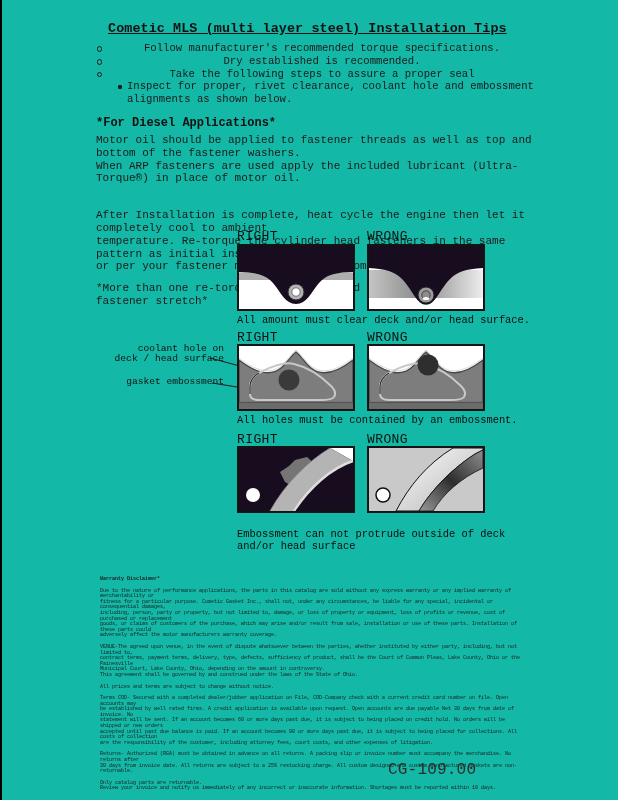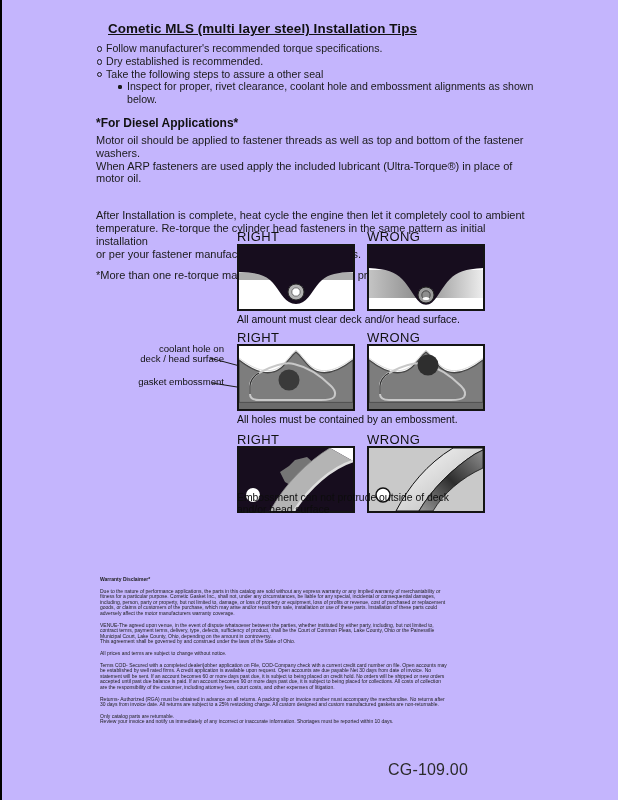--- a/index.html
+++ b/index.html
@@ -1,25 +1,25 @@
 <!DOCTYPE html>
 <html><head>
 <meta charset="utf-8">
 <style>
   html,body{margin:0;padding:0;background:#ffffff;}
-  .page{position:relative;width:618px;height:800px;background:#c4b5fd;overflow:hidden;
-        font-family:Liberation Sans, sans-serif;color:#1a1a1a;}
+  .page{position:relative;width:618px;height:800px;background:#14b8a6;overflow:hidden;
+        font-family:Liberation Mono, monospace;color:#1a1a1a;}
   .left-rule{position:absolute;left:0;top:0;width:2px;height:800px;background:#000;}
 
   
   .content{position:absolute;left:96px;top:21px;width:442px;}
   .title{font-size:13.4px;font-weight:bold;text-decoration:underline;margin:0 0 0 12px;
          letter-spacing:.1px;line-height:16px;color:#111;}
   ul.bullets{list-style:none;margin:5px 0 0 0;padding:0;font-size:10.6px;line-height:12.8px;}
-  li.b{position:relative;padding-left:10px;}
+  li.b{position:relative;padding-left:10px;text-align:center;}
   li.b .dot{position:absolute;left:1px;top:4.4px;width:3.4px;height:3.4px;border:1px solid #1a1a1a;
             border-radius:50%;}
   li.sb{position:relative;padding-left:31px;}
   li.sb .dot2{position:absolute;left:22px;top:4.8px;width:3.8px;height:3.8px;background:#1a1a1a;
             border-radius:50%;}
   .diesel-h{margin:10px 0 0 0;font-size:12px;font-weight:bold;line-height:14px;color:#111;}
   p.body{margin:4px 0 0 0;font-size:11px;line-height:12.8px;white-space:pre-line;}
   p.body.sp{margin-top:24px;}
   p.note{margin-top:9px;}
 
@@ -42,21 +42,21 @@
 <body>
 
 <div class="page">
   <div class="left-rule"></div>
 
   <div class="content">
     <h1 class="title">Cometic MLS (multi layer steel) Installation Tips</h1>
     <ul class="bullets">
       <li class="b"><span class="dot"></span><span>Follow manufacturer's recommended torque specifications.</span></li>
       <li class="b"><span class="dot"></span><span>Dry established is recommended.</span></li>
-      <li class="b"><span class="dot"></span><span>Take the following steps to assure a other seal</span></li>
+      <li class="b"><span class="dot"></span><span>Take the following steps to assure a proper seal</span></li>
       <li class="sb"><span class="dot2"></span></li>
       <li class="sb"><span class="dot2"></span><span>Inspect for proper, rivet clearance, coolant hole and embossment alignments as shown below.</span></li>
     </ul>
     <div class="diesel-h">*For Diesel Applications*</div>
     <p class="body">Motor oil should be applied to fastener threads as well as top and bottom of the fastener washers.
 When ARP fasteners are used apply the included lubricant (Ultra-Torque®) in place of motor oil.</p>
     <p class="body sp">After Installation is complete, heat cycle the engine then let it completely cool to ambient
 temperature. Re-torque the cylinder head fasteners in the same pattern as initial installation
 or per your fastener manufacturer's recommendations.</p>
     <p class="body note">*More than one re-torque may be required to achieve proper fastener stretch*</p>
@@ -165,21 +165,21 @@
         <stop offset="1" stop-color="#8f8f8f"></stop>
       </linearGradient>
     </defs>
     <rect x="0" y="0" width="118" height="67" fill="#c9c9c9"></rect>
     <path d="M86,2 C60,18 42,40 29,65 L52,65 C64,44 86,22 108,8 L116,4 L116,2 Z" fill="url(#g-r3a)" stroke="#111111" stroke-width="1"></path>
     <path d="M52,65 C64,44 86,22 108,8 L116,4 L116,22 C94,32 76,48 66,65 Z" fill="url(#g-r3b)" stroke="#111111" stroke-width=".8"></path>
     <circle cx="16" cy="49" r="7" fill="#ffffff" stroke="#111111" stroke-width="1.5"></circle>
     <rect x="1" y="1" width="116" height="65" fill="none" stroke="#141414" stroke-width="2"></rect>
   </svg>
 
-  <div class="cap" style="top:492px">Embossment can not protrude outside of deck
+  <div class="cap" style="top:528px">Embossment can not protrude outside of deck
 and/or head surface</div>
 
   <div class="fineprint">
     <p class="fp-h">Warranty Disclaimer*</p>
     <p class="fp">Due to the nature of performance applications, the parts in this catalog are sold without any express warranty or any implied warranty of merchantability or
 fitness for a particular purpose. Cometic Gasket Inc., shall not, under any circumstances, be liable for any special, incidental or consequential damages,
 including, person, party or property, but not limited to, damage, or loss of property or equipment, loss of profits or revenue, cost of purchased or replacement
 goods, or claims of customers of the purchase, which may arise and/or result from sale, installation or use of these parts. Installation of these parts could
 adversely affect the motor manufacturers warranty coverage.</p>
     <p class="fp">VENUE-The agreed upon venue, in the event of dispute whatsoever between the parties, whether instituted by either party, including, but not limited to,

